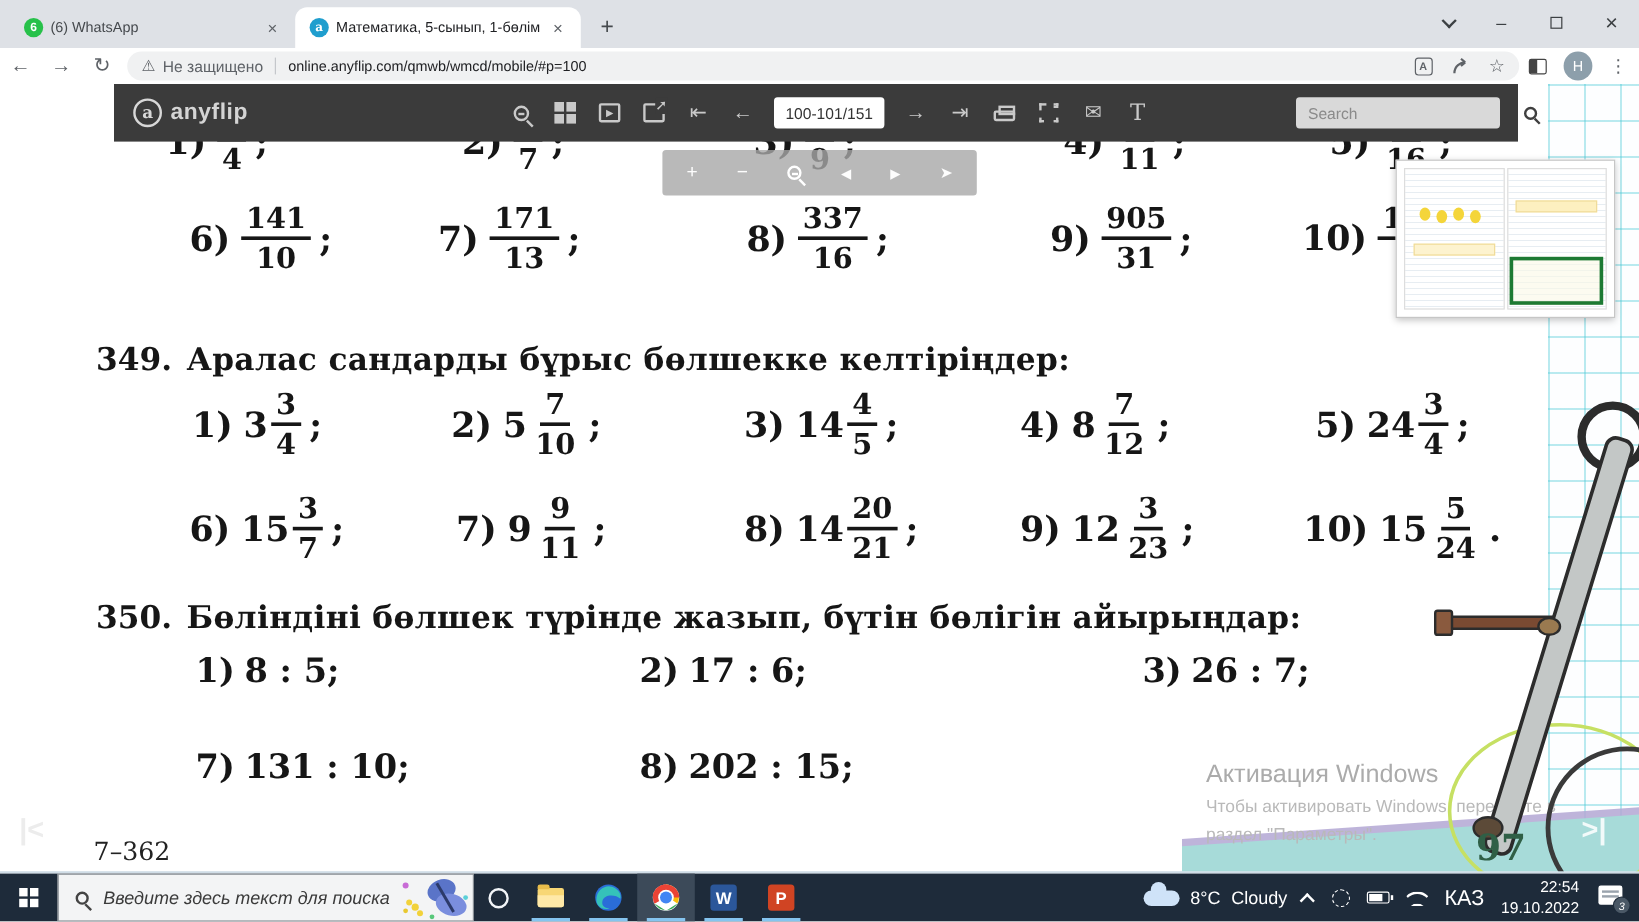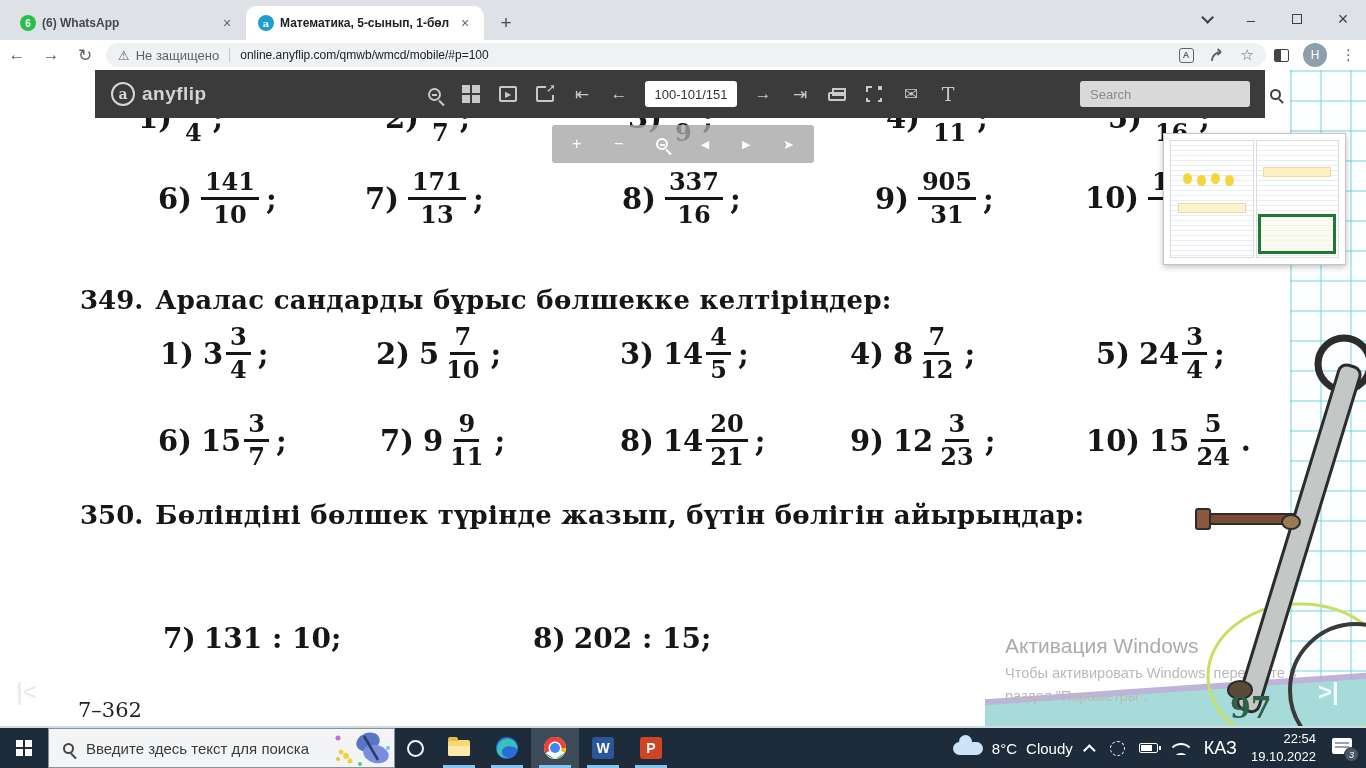--- a/index.html
+++ b/index.html
@@ -4,21 +4,21 @@
 <style>
   * { margin:0; padding:0; box-sizing:border-box; }
   html,body { width:1366px; height:768px; overflow:hidden; }
   body { font-family:"Liberation Sans","DejaVu Sans",sans-serif; background:#fff; }
   .screen { position:relative; width:1366px; height:768px; }
 
   
   .tabstrip { position:absolute; left:0; top:0; width:1366px; height:40px; background:#dee1e6; display:flex; align-items:flex-end; }
   .tab { display:flex; align-items:center; height:34px; width:238px; padding:0 10px 0 12px; font-size:12px; color:#45494d; }
   .tab.active { background:#fff; border-radius:10px 10px 0 0; color:#202124; }
-  .tab-title { flex:1; white-space:nowrap; overflow:hidden; margin:16px 6px;font-weight:bold; }
+  .tab-title { flex:1; white-space:nowrap; overflow:hidden; margin:16px 6px; }
   .tab-close { color:#5f6368; font-size:14px; width:18px; height:18px; line-height:18px; text-align:center; border-radius:50%; }
   .fav { width:16px; height:16px; border-radius:4px; flex:0 0 16px; display:flex; align-items:center; justify-content:center; font-size:10px; font-weight:bold; color:#fff; }
   .fav.wa { background:#27c14a; border-radius:50%; }
   .fav.af { background:#1f9ece; border-radius:50%; font-family:"DejaVu Serif",serif; }
   .newtab { width:28px; height:28px; margin:0 0 3px 8px; font-size:19px; color:#45494d; text-align:center; line-height:28px; }
   .wincontrols { position:absolute; right:0; top:0; height:38px; display:flex; align-items:center; }
   .wc { width:46px; height:38px; display:flex; align-items:center; justify-content:center; color:#3c4043; font-size:15px; }
   .chev-down { width:9px; height:9px; border-right:2px solid #3c4043; border-bottom:2px solid #3c4043; transform:rotate(45deg) translateY(-3px); }
   .restore-sq { position:relative; width:10px; height:10px; border:1.5px solid #3c4043; background:#dee1e6; }
   .restore-sq::before { content:""; position:absolute; left:2px; top:-5px; width:10px; height:10px; border:1.5px solid #3c4043; z-index:-1; }
@@ -147,21 +147,21 @@
     repeating-linear-gradient(to bottom, #fff 0 4px, #e7edf2 4px 5px); overflow:hidden; }
   .mini-blob { position:absolute; background:#f4d53a; border-radius:50%; width:9px; height:11px; }
   .mini-band { position:absolute; left:8%; width:84%; height:10px; background:#fdf3cf; border:1px solid #f0dc9a; }
   .mini-hl { position:absolute; right:2px; bottom:3px; width:78px; height:40px; border:3px solid #1d7a33; background:rgba(250,248,230,.6); }
 
   
   .taskbar { position:absolute; left:0; top:728px; width:1366px; height:40px; background:#1e2b3a; display:flex; align-items:center; z-index:100; }
   .tb-start { width:48px; height:40px; display:flex; align-items:center; justify-content:center; }
   .win-logo { display:grid; grid-template-columns:7px 7px; grid-template-rows:7px 7px; gap:1.5px; }
   .win-logo i { background:#fff; }
-  .tb-search { width:347px; height:40px; background:#f3f4f5; border:1px solid #8a9096; display:flex; align-items:center; padding:0 0 0 14px; position:relative; }
+  .tb-search { width:347px; height:40px; background:#f3f4f5; border:1px solid #8a9096; display:flex; align-items:center; padding:0 0 0 14px; position:relative;font-style:italic; }
   .tb-search .txt { color:#3b3b3b; font-size:15px; margin-left:12px; }
   .mag-tb { position:relative; width:11px; height:11px; border:2px solid #444; border-radius:50%; flex:0 0 11px; }
   .mag-tb::after { content:""; position:absolute; right:-5px; bottom:-5px; width:7px; height:2px; background:#444; transform:rotate(45deg); }
   .butterfly { position:absolute; right:2px; top:1px; }
   .cortana { width:40px; height:40px; display:flex; align-items:center; justify-content:center; }
   .cortana i { width:17px; height:17px; border:2.5px solid #f2f5f8; border-radius:50%; }
   .tb-app { width:48px; height:40px; display:flex; align-items:center; justify-content:center; position:relative; }
   .tb-app::after { content:""; position:absolute; left:8px; right:8px; bottom:0; height:3px; background:#85c4ef; }
   .tb-app.active { background:#3c4a59; }
   .folder { position:relative; width:22px; height:16px; background:#f8d775; border-radius:2px; }
@@ -525,20 +525,26 @@
             <span class="den">24</span>
           </span>
           <span class="fr-sep">.</span>
         </div>
       </div>
 
     <div class="ex-head head-350">
       <span class="ex-num">350.</span><span class="ex-title">Бөліндіні бөлшек түрінде жазып, бүтін бөлігін айырыңдар:</span>
     </div>
 
+    <div class="div-row div-r1">
+
+    <span class="div-item"><span class="lbl">1)</span><span>8 : 5;</span></span>
+        <span class="div-item"><span class="lbl">2)</span><span>17 : 6;</span></span>
+        <span class="div-item"><span class="lbl">3)</span><span>26 : 7;</span></span>
+      </div>
     <div class="div-row div-r3">
 
     <span class="div-item"><span class="lbl">7)</span><span>131 : 10;</span></span>
         <span class="div-item"><span class="lbl">8)</span><span>202 : 15;</span></span>
       </div>
 
     <div class="footer-mark">7–362</div>
     <div class="page-num">97</div>
 
     <div class="watermark">

